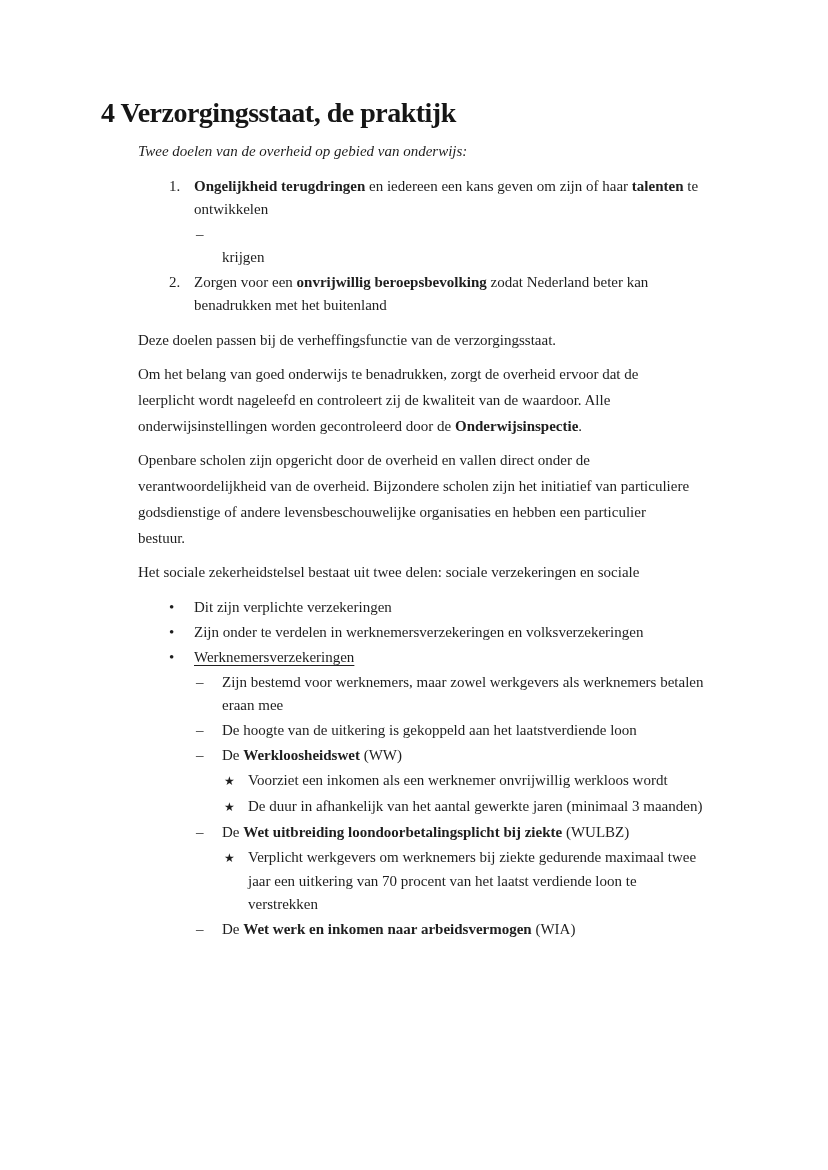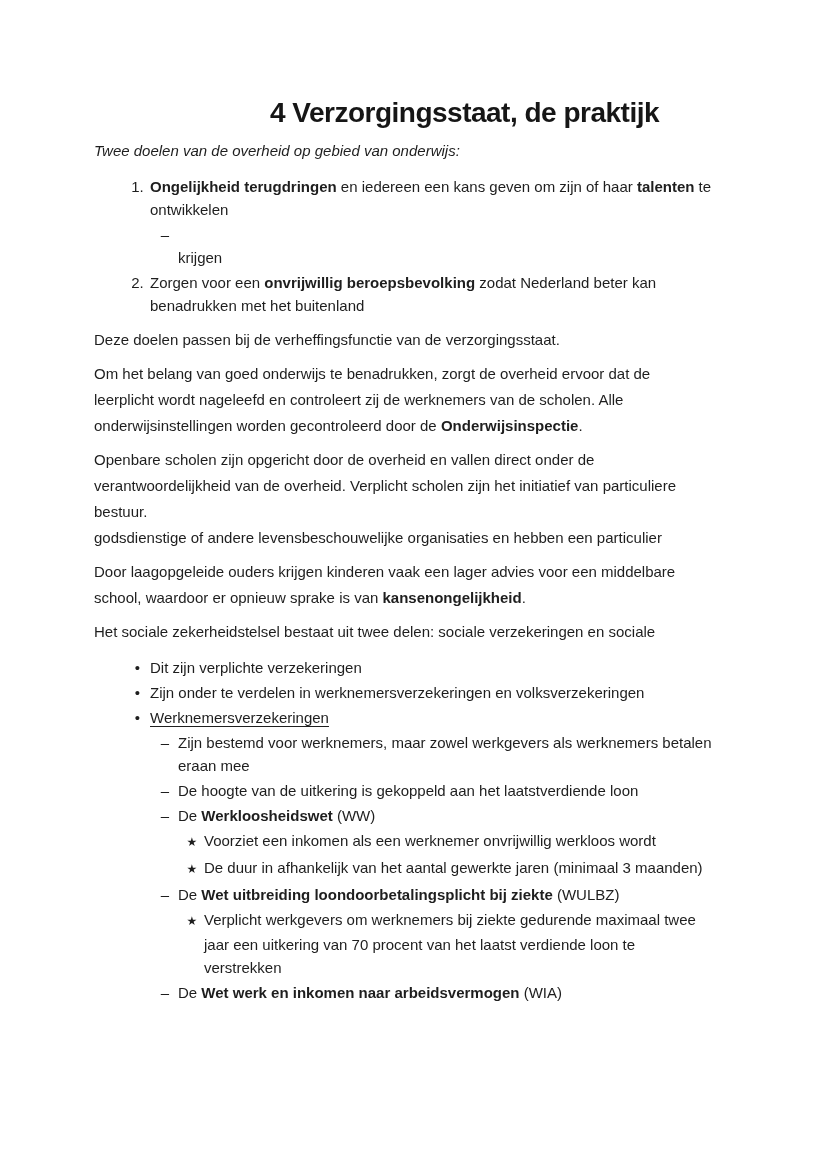--- a/index.html
+++ b/index.html
@@ -3,41 +3,40 @@
 <meta charset="utf-8">
 <style>
   html,body{margin:0;padding:0;background:#ffffff;}
   .page{
     position:relative;
     width:828px;height:1170px;
     box-sizing:border-box;
     padding-top:96px;
     overflow:hidden;
     background:#ffffff;
-    font-family:Liberation Sans, sans-serif;
+    font-family:Liberation Serif, serif;
     color:#1e1e1e;
-    text-align:center;
   }
   h1.doc-heading{
     margin:0 0 8px 0;
     padding-left:101px;
     font-size:28px;
     line-height:34px;
     font-weight:700;
     letter-spacing:-0.5px;
     color:#161616;
     white-space:nowrap;
   }
   .block{font-size:15px;}
   .para{line-height:26px;margin-top:8px;padding-left:94px;}
   .item{line-height:23px;margin-top:2px;}
   .para + .item{margin-top:11px;}
   .item + .para{margin-top:10px;}
   .italic{font-style:italic;}
-  .line{display:flex;align-items:baseline;white-space:pre;}
+  .line{display:flex;align-items:baseline;white-space:pre;margin-left:44px;}
   .lv1{padding-left:125px;}
   .lv2{padding-left:152px;}
   .lv3{padding-left:180px;}
   .lv1 .marker{width:25px;}
   .lv2 .marker{width:26px;}
   .lv3 .marker{width:24px;font-size:12px;}
   .marker{flex:0 0 auto;}
   .text{flex:0 0 auto;}
   .b{font-weight:700;}
   .u{text-decoration:underline;text-underline-offset:3px;}
@@ -61,32 +60,28 @@
       </div>
       <div class="block item lv1">
         <div class="line"><span class="marker">2.</span><span class="text"><span>Zorgen voor een </span><span class="b">onvrijwillig beroepsbevolking</span><span> zodat Nederland beter kan</span></span></div>
         <div class="line"><span class="marker"></span><span class="text"><span>benadrukken met het buitenland</span></span></div>
       </div>
       <div class="block para">
         <div class="line"><span class="text"><span>Deze doelen passen bij de verheffingsfunctie van de verzorgingsstaat.</span></span></div>
       </div>
       <div class="block para">
         <div class="line"><span class="text"><span>Om het belang van goed onderwijs te benadrukken, zorgt de overheid ervoor dat de</span></span></div>
-        <div class="line"><span class="text"><span>leerplicht wordt nageleefd en controleert zij de werknemers van de scholen. Alle</span></span></div>
+        <div class="line"><span class="text"><span>leerplicht wordt nageleefd en controleert zij de kwaliteit van de waardoor. Alle</span></span></div>
         <div class="line"><span class="text"><span>onderwijsinstellingen worden gecontroleerd door de </span><span class="b">Onderwijsinspectie</span><span>.</span></span></div>
       </div>
       <div class="block para">
         <div class="line"><span class="text"><span>Openbare scholen zijn opgericht door de overheid en vallen direct onder de</span></span></div>
-        <div class="line"><span class="text"><span>verantwoordelijkheid van de overheid. Verplicht scholen zijn het initiatief van particuliere</span></span></div>
+        <div class="line"><span class="text"><span>verantwoordelijkheid van de overheid. Bijzondere scholen zijn het initiatief van particuliere</span></span></div>
+        <div class="line"><span class="text"><span>godsdienstige of andere levensbeschouwelijke organisaties en hebben een particulier</span></span></div>
         <div class="line"><span class="text"><span>bestuur.</span></span></div>
-        <div class="line"><span class="text"><span>godsdienstige of andere levensbeschouwelijke organisaties en hebben een particulier</span></span></div>
-      </div>
-      <div class="block para">
-        <div class="line"><span class="text"><span>Door laagopgeleide ouders krijgen kinderen vaak een lager advies voor een middelbare</span></span></div>
-        <div class="line"><span class="text"><span>school, waardoor er opnieuw sprake is van </span><span class="b">kansenongelijkheid</span><span>.</span></span></div>
       </div>
       <div class="block para">
         <div class="line"><span class="text"><span>Het sociale zekerheidstelsel bestaat uit twee delen: sociale verzekeringen en sociale</span></span></div>
       </div>
       <div class="block item lv1">
         <div class="line"><span class="marker">•</span><span class="text"><span>Dit zijn verplichte verzekeringen</span></span></div>
       </div>
       <div class="block item lv1">
         <div class="line"><span class="marker">•</span><span class="text"><span>Zijn onder te verdelen in werknemersverzekeringen en volksverzekeringen</span></span></div>
       </div>

